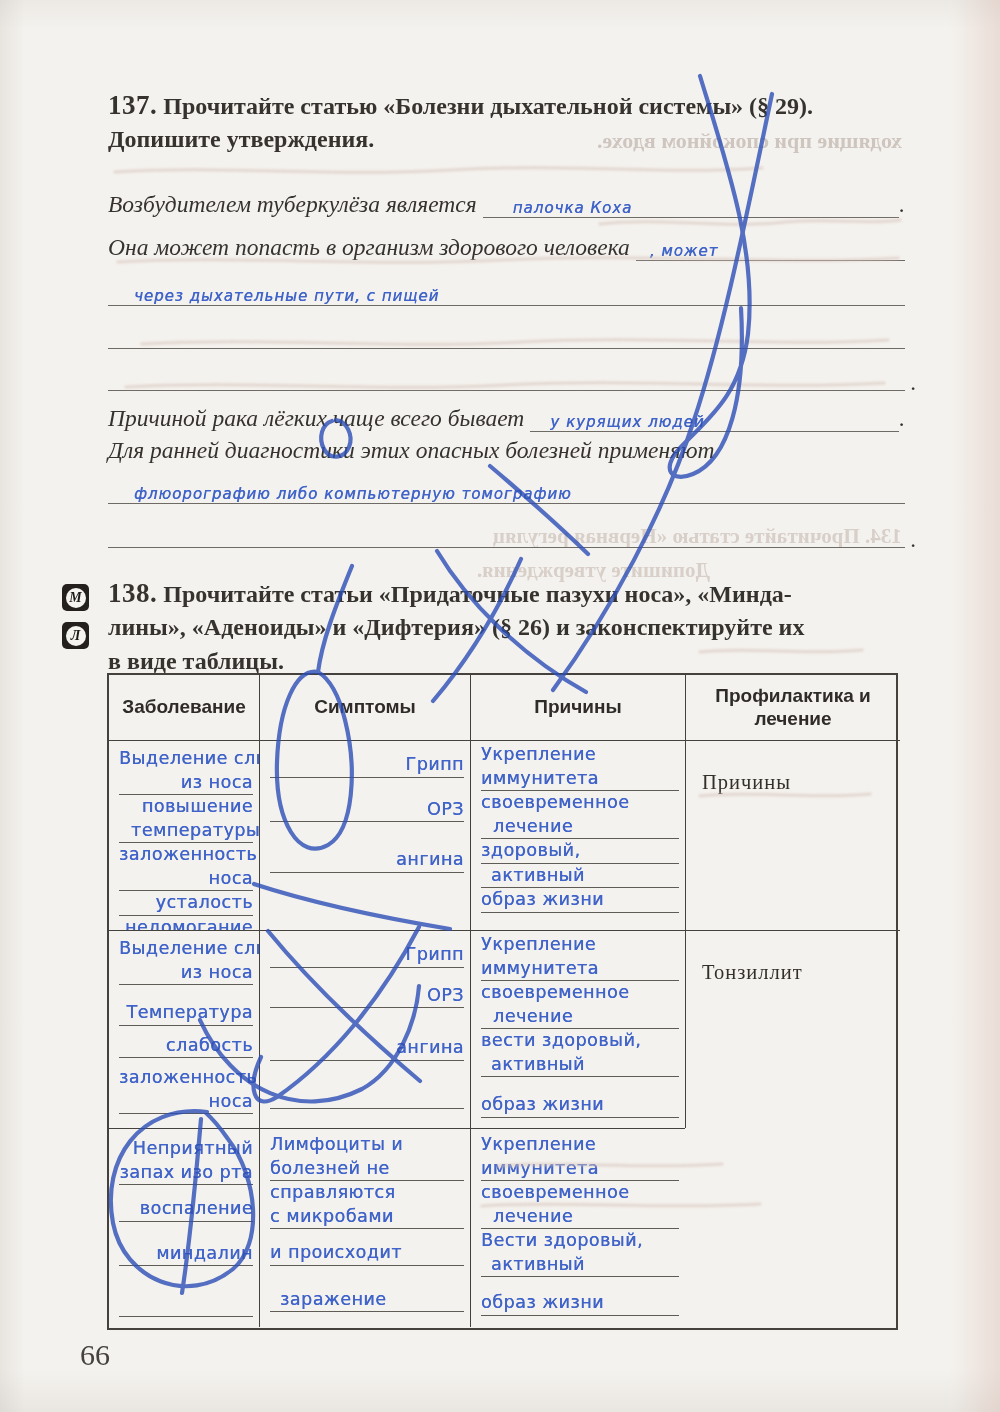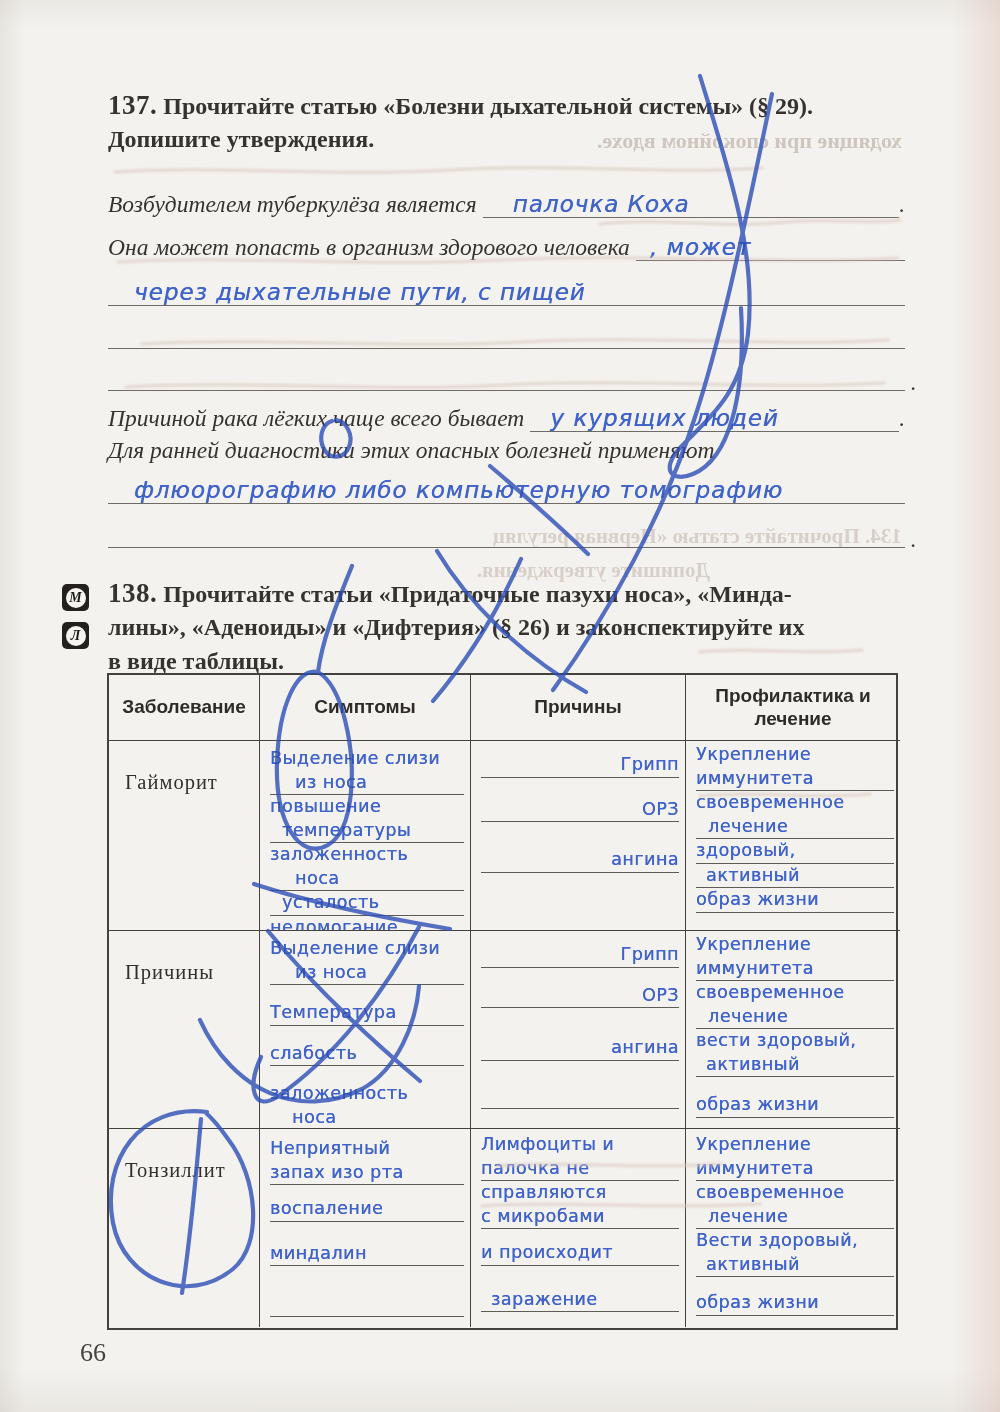--- a/index.html
+++ b/index.html
@@ -15,54 +15,54 @@
   }
   svg.overlay{position:absolute;left:0;top:0;pointer-events:none;}
   
   .taskhead{position:absolute;left:108px;width:800px;color:#36332f;
     font-weight:bold;font-size:24px;line-height:34px;}
   .tasknum{font-size:27px;letter-spacing:0.5px;}
   
   .strow{position:absolute;left:108px;width:797px;height:36px;display:flex;align-items:flex-end;}
   .printed{font-style:italic;font-size:23.5px;color:#36332f;white-space:nowrap;}
   .ansline{flex:1;border-bottom:1.7px solid #6e6b65;margin-left:6px;padding-left:30px;height:36px;display:flex;align-items:flex-end;}
-  .hw{font-family:"DejaVu Sans", sans-serif;font-style:italic;font-size:23px;
+  .hw{font-family:"DejaVu Sans", sans-serif;font-style:italic;font-size:15px;
       color:#3f63c8;letter-spacing:1px;white-space:nowrap;text-shadow:0.4px 0 0 #4a6bce;text-align:center;}
   .ruled{position:absolute;left:108px;width:797px;height:36px;border-bottom:1.7px solid #6e6b65;
          display:flex;align-items:flex-end;}
   .indent{padding-left:26px;}
   .endperiod{position:absolute;right:-11px;bottom:-6px;font-size:23px;color:#36332f;}
   
   .micon{position:absolute;left:62px;width:27px;height:27px;background:#23201e;border-radius:5px;
          display:flex;align-items:center;justify-content:center;}
   .micon span{width:20px;height:20px;background:#f6f4f1;border-radius:50%;
          font:italic bold 14px "Liberation Serif", serif;color:#1d1b19;
          display:flex;align-items:center;justify-content:center;}
   
   .tbl{position:absolute;left:107px;top:673px;width:791px;height:657px;
        border:2.4px solid #45423e;box-sizing:border-box;
        display:grid;grid-template-columns:150px 211px 215px 215px;grid-template-rows:65px 190px 198px 199px;}
   .tbl>div{border-left:1.8px solid #45423e;border-top:1.8px solid #45423e;box-sizing:border-box;overflow:hidden;}
-  .tbl>div:nth-child(4n+1){border-left:none;}
+  .tbl>div:nth-child(4n+1){border-left:none;text-align:right;}
   .tbl>div:nth-child(-n+4){border-top:none;}
   .th{display:flex;align-items:center;justify-content:center;text-align:center;
       font-family:"Liberation Sans", sans-serif;font-weight:bold;font-size:19px;color:#2e2b28;line-height:1.2;}
   .disease{font-size:20.5px;color:#333029;letter-spacing:1px;padding:30px 0 0 16px;}
   .cell{padding:6px 6px 0 10px;}
   .hl{font-family:"DejaVu Sans", sans-serif;font-size:17.5px;line-height:23.5px;height:23.5px;
       color:#3f63c8;letter-spacing:0.5px;white-space:nowrap;text-shadow:0.3px 0 0 #4a6bce;}
   .u{border-bottom:1.5px solid #5f5c56;}
   .i10{padding-left:10px;} .i12{padding-left:12px;} .i22{padding-left:22px;} .i25{padding-left:25px;}
-  .g8{margin-top:16px;} .g12{margin-top:12px;} .g14{margin-top:14px;} .g16{margin-top:16px;}
+  .g8{margin-top:8px;} .g12{margin-top:12px;} .g14{margin-top:14px;} .g16{margin-top:16px;}
   .g20{margin-top:20px;} .g22{margin-top:22px;} .g24{margin-top:24px;} .g26{margin-top:26px;} .g28{margin-top:28px;}
   .pt12{padding-top:12px;text-align:right;} .pt2{padding-top:2px;} .pt4{padding-top:4px;} .pt8{padding-top:8px;}
   
   .bleedtxt{position:absolute;transform:scaleX(-1);color:rgba(168,148,140,0.48);
       font-weight:bold;white-space:nowrap;filter:blur(0.4px);}
-  .pagenum{position:absolute;left:80px;top:1338px;font-size:26px;color:#45423e;}
+  .pagenum{position:absolute;left:80px;top:1338px;font-size:30px;color:#45423e;}
 </style>
 </head>
 <body>
 
 <div class="page">
 
   <div class="bleedtxt" style="top:128px;right:98px;font-size:22px;">ходящие при спокойном вдохе.</div>
   <div class="bleedtxt" style="top:524px;right:98px;font-size:21px;color:rgba(170,150,142,0.38);">134. Прочитайте статью «Нервная регуляц</div>
   <div class="bleedtxt" style="top:558px;right:290px;font-size:21px;color:rgba(170,150,142,0.38);">Допишите утверждения.</div>
 
@@ -125,21 +125,20 @@
   </div>
   <div class="taskhead" style="top:610px;">лины», «Аденоиды» и «Дифтерия» (§ 26) и законспектируйте их</div>
   <div class="taskhead" style="top:644px;">в виде таблицы.</div>
 
   <div class="tbl">
     <div class="th">Заболевание</div>
     <div class="th">Симптомы</div>
     <div class="th">Причины</div>
     <div class="th" style="padding:0 18px;">Профилактика и лечение</div>
 
-    <div class="disease">Гайморит</div>
     <div class="cell">
       <div class="hl">Выделение слизи</div>
       <div class="hl u i25">из носа</div>
       <div class="hl">повышение</div>
       <div class="hl u i12">температуры</div>
       <div class="hl">заложенность</div>
       <div class="hl u i25">носа</div>
       <div class="hl u i12">усталость</div>
       <div class="hl u">недомогание</div>
     </div>
@@ -186,21 +185,21 @@
     <div class="disease">Тонзиллит</div>
     <div class="cell pt8">
       <div class="hl">Неприятный</div>
       <div class="hl u">запах изо рта</div>
       <div class="hl u g12">воспаление</div>
       <div class="hl u g20">миндалин</div>
       <div class="hl u g26"></div>
     </div>
     <div class="cell pt4">
       <div class="hl">Лимфоциты и</div>
-      <div class="hl u">палочка не</div>
+      <div class="hl u">болезней не</div>
       <div class="hl">справляются</div>
       <div class="hl u">с микробами</div>
       <div class="hl u g12">и происходит</div>
       <div class="hl u g22 i10">заражение</div>
     </div>
     <div class="cell pt4">
       <div class="hl">Укрепление</div>
       <div class="hl u">иммунитета</div>
       <div class="hl">своевременное</div>
       <div class="hl u i12">лечение</div>

